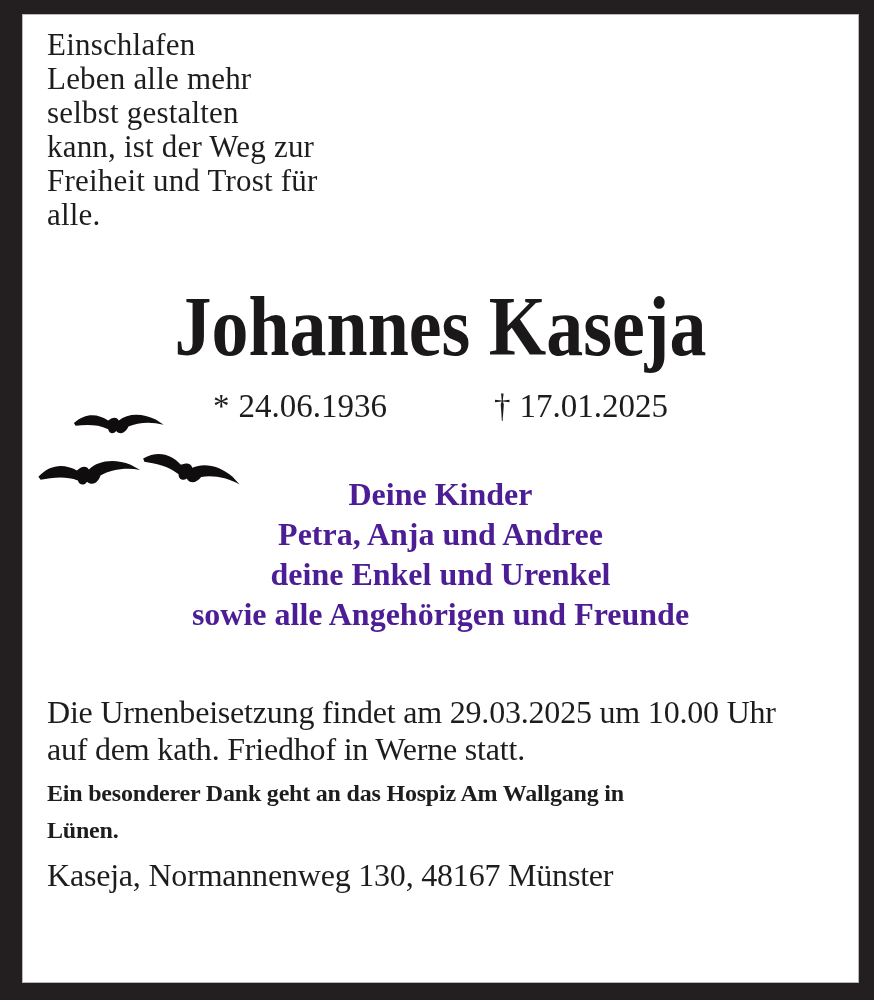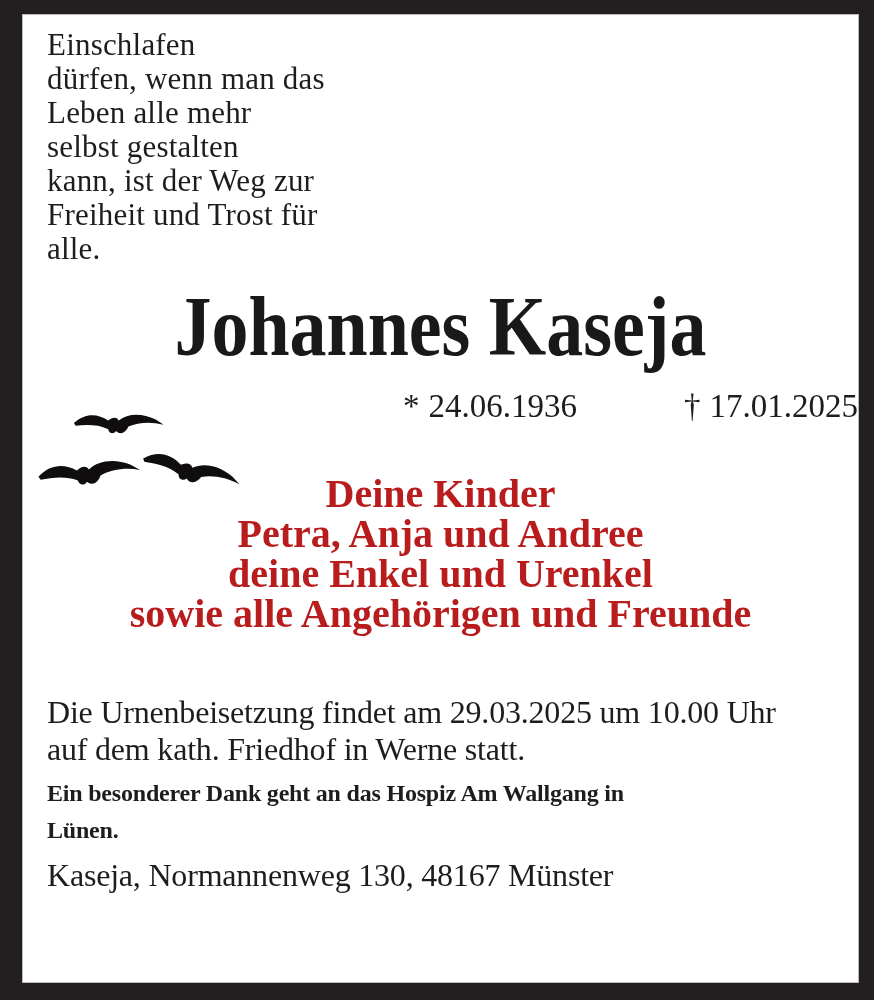--- a/index.html
+++ b/index.html
@@ -46,41 +46,41 @@
     transform: scaleX(0.88);
     transform-origin: 50% 50%;
     white-space: nowrap;
     color: #1b181a;
   }
   .dates-row {
     position: absolute;
     left: 0; top: 372px;
     width: 100%;
     display: flex;
-    justify-content: flex-end;
+    justify-content: center;
     gap: 107px;
     font-size: 33px;
     line-height: 38px;
   }
   .date-item { white-space: nowrap; }
   .date-symbol { display: inline-block; margin-right: 9px; }
   .birds {
     position: absolute;
     left: 5px; top: 384px;
     width: 240px; height: 105px;
   }
   .mourners-block {
     position: absolute;
     left: 0; top: 459px;
     width: 100%;
     text-align: center;
     font-weight: bold;
-    font-size: 40px;
+    font-size: 32px;
     line-height: 40px;
-    color: #b91c1c;
+    color: #4c1d95;
   }
   .lower { letter-spacing: -0.2px; }
   .funeral-block {
     position: absolute;
     left: 24px; top: 679px;
     font-size: 32px;
     line-height: 37px;
   }
   .thanks-block {
     position: absolute;
@@ -96,21 +96,20 @@
     line-height: 37px;
   }
 </style>
 </head>
 <body>
 
 <div class="page">
 
   <div class="quote-block">
     <div>Einschlafen</div>
-    <div>dürfen, wenn man das</div>
     <div>Leben alle mehr</div>
     <div>selbst gestalten</div>
     <div>kann, ist der Weg zur</div>
     <div>Freiheit und Trost für</div>
     <div>alle.</div>
   </div>
 
 
   <div class="deceased-name">Johannes Kaseja</div>
 

